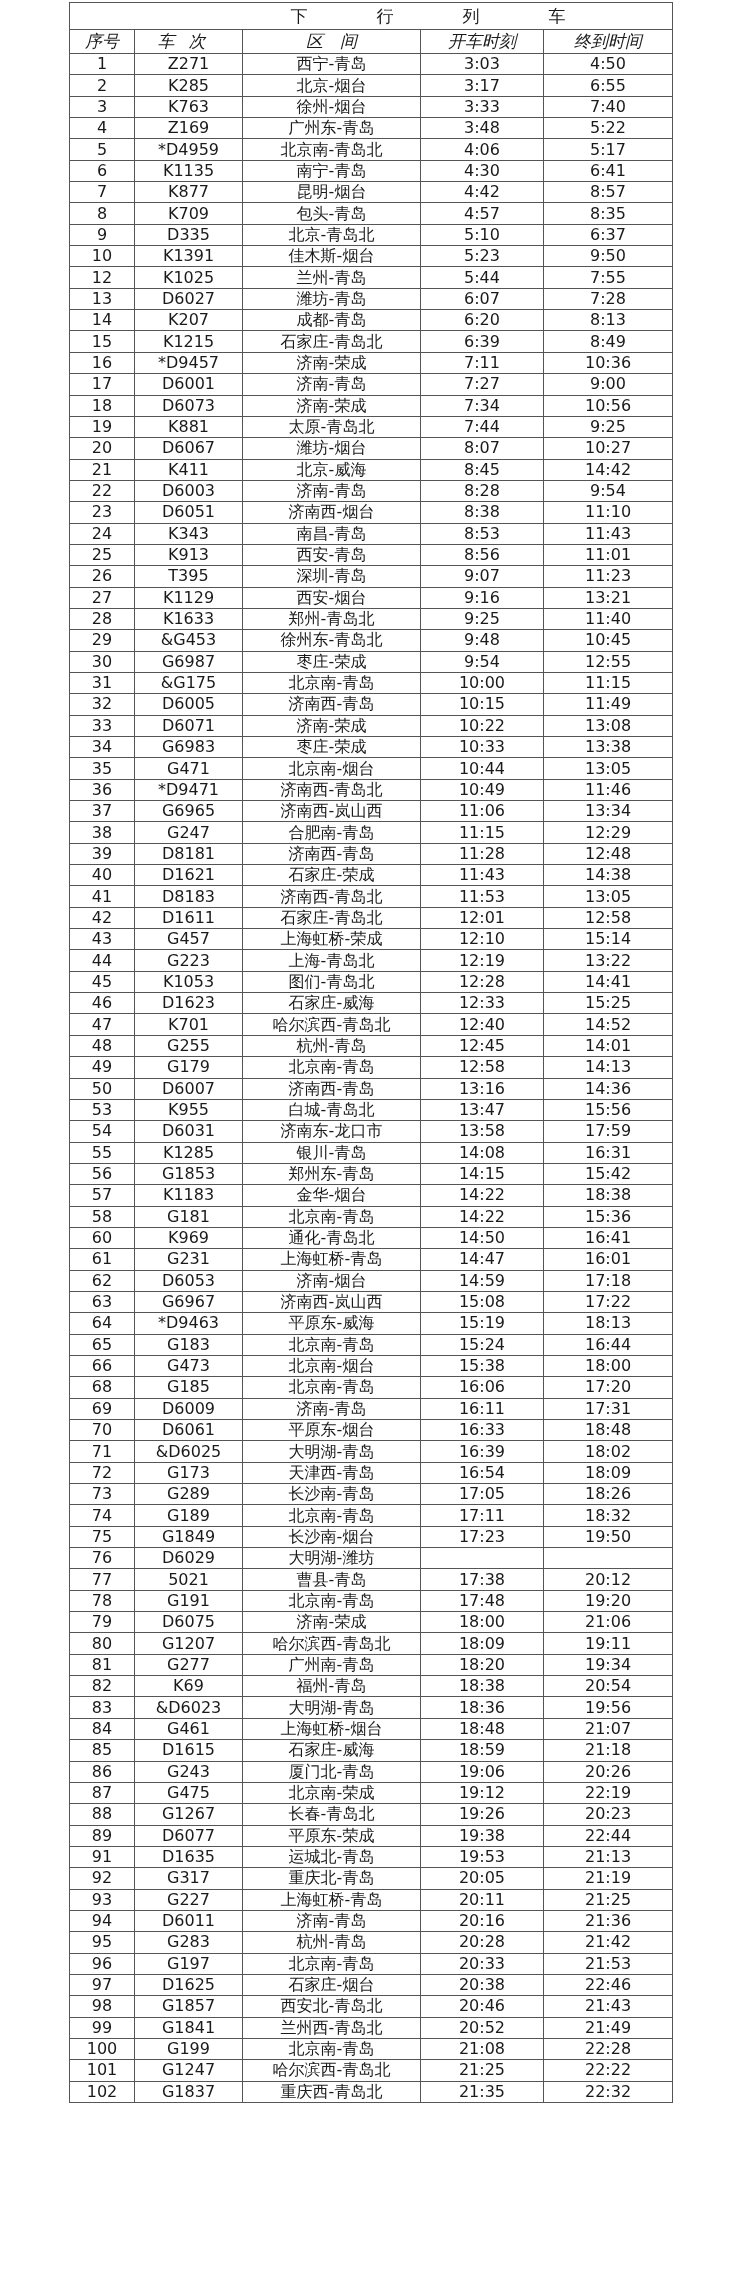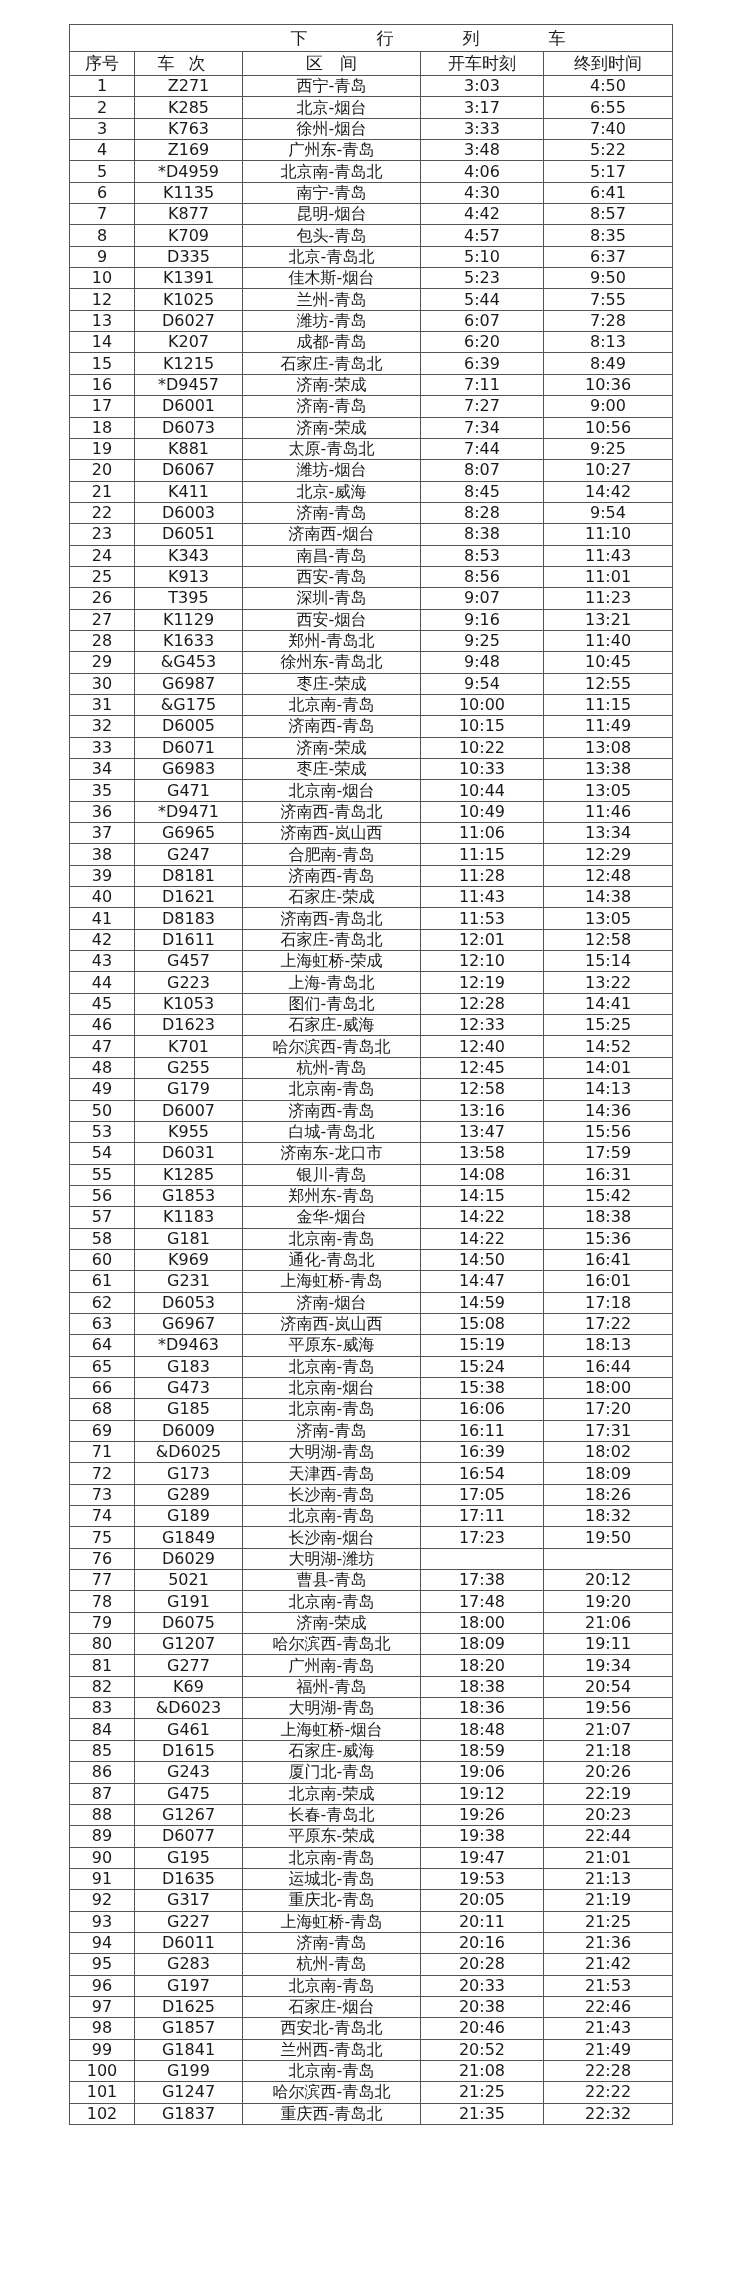--- a/index.html
+++ b/index.html
@@ -1,32 +1,32 @@
 <!DOCTYPE html>
 <html><head>
 <meta charset="utf-8">
 <style>
   html, body { margin: 0; padding: 0; background: #ffffff; }
   body { width: 750px; height: 2281px; position: relative; overflow: hidden;
          font-family: "DejaVu Sans", "Liberation Sans", sans-serif; color: #1a1a1a; }
   table.timetable {
-    position: absolute; left: 69px; top: 24px; width: 603px;
+    position: absolute; left: 69px; top: 2px; width: 603px;
     border-collapse: collapse; table-layout: fixed;
   }
   table.timetable td, table.timetable th {
     border: 1px solid #555; padding: 0; text-align: center; vertical-align: middle;
     overflow: hidden; white-space: nowrap; font-weight: normal;
   }
   col.c-no { width: 65px; }
   col.c-train { width: 108px; }
   col.c-route { width: 178px; }
   col.c-dep { width: 123px; }
   col.c-arr { width: 129px; }
   tr.title-row td { height: 26px; font-size: 17px; letter-spacing: 26px; padding-left: 140px; }
-  tr.header-row th { height: 22px; font-size: 17px; }
+  tr.header-row th { height: 22px; font-size: 17px; font-style: italic; }
   tr.header-row th.spaced { letter-spacing: 14px; }
   tbody tr td { height: 20.35px; font-size: 16px; line-height: 18px; }
 </style>
 </head>
 <body>
 
 <table class="timetable">
   <colgroup>
     <col class="c-no">
       <col class="c-train">
@@ -489,20 +489,27 @@
         <td>17:20</td>
       </tr>
       <tr>
         <td>69</td>
         <td>D6009</td>
         <td>济南-青岛</td>
         <td>16:11</td>
         <td>17:31</td>
       </tr>
       <tr>
+        <td>70</td>
+        <td>D6061</td>
+        <td>平原东-烟台</td>
+        <td>16:33</td>
+        <td>18:48</td>
+      </tr>
+      <tr>
         <td>71</td>
         <td>&amp;D6025</td>
         <td>大明湖-青岛</td>
         <td>16:39</td>
         <td>18:02</td>
       </tr>
       <tr>
         <td>72</td>
         <td>G173</td>
         <td>天津西-青岛</td>
@@ -622,27 +629,20 @@
         <td>20:23</td>
       </tr>
       <tr>
         <td>89</td>
         <td>D6077</td>
         <td>平原东-荣成</td>
         <td>19:38</td>
         <td>22:44</td>
       </tr>
       <tr>
-        <td>90</td>
-        <td>G195</td>
-        <td>北京南-青岛</td>
-        <td>19:47</td>
-        <td>21:01</td>
-      </tr>
-      <tr>
         <td>91</td>
         <td>D1635</td>
         <td>运城北-青岛</td>
         <td>19:53</td>
         <td>21:13</td>
       </tr>
       <tr>
         <td>92</td>
         <td>G317</td>
         <td>重庆北-青岛</td>

